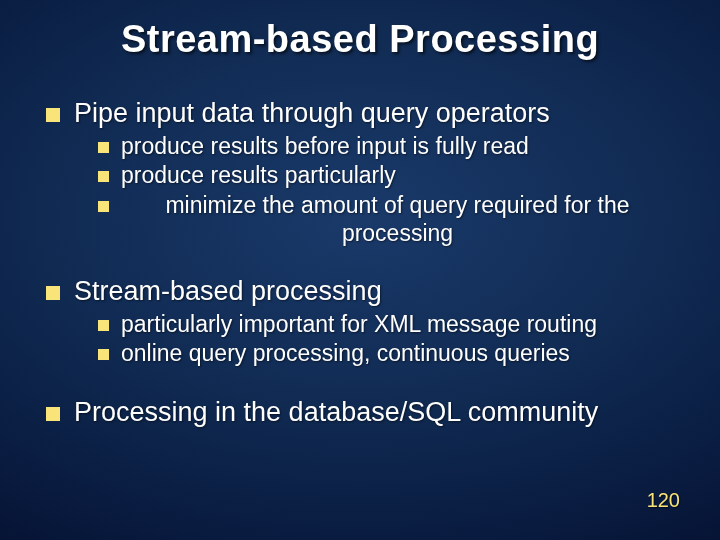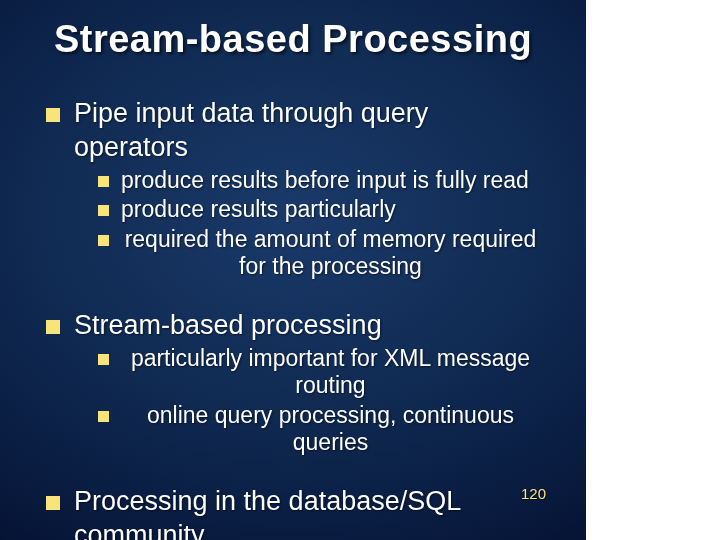--- a/index.html
+++ b/index.html
@@ -4,21 +4,21 @@
 <style>
   html, body {
     margin: 0;
     padding: 0;
     width: 720px;
     height: 540px;
     overflow: hidden;
     font-family: Arial, Helvetica, sans-serif;
   }
   .slide {
-    width: 586px;
+    width: 720px;
     height: 540px;
     background: radial-gradient(ellipse 110% 90% at 50% 40%, #1a3a6a 0%, #102a52 40%, #07173a 75%, #020a20 100%);
     color: #ffffff;
     position: relative;
     box-sizing: border-box;
   }
   .title {
     text-align: center;
     font-weight: bold;
     color: #ffffff;
@@ -64,23 +64,23 @@
     flex: 0 0 11px;
     margin-top: 9px;
     margin-right: 12px;
   }
   .gap {
     height: 10px;
   }
   .pagenum {
     position: absolute;
     right: 40px;
-    bottom: 38px;
+    bottom: 28px;
     color: #f9e47a;
-    font-size: 15px;
+    font-size: 20px;
     text-shadow: 1px 1px 1px rgba(0,0,0,0.5);
   }
 </style>
 </head>
 <body>
 
 <div class="slide">
 
   <div class="title">Stream-based Processing</div>
 
@@ -94,21 +94,21 @@
     <div class="l2">
       <div class="bullet"></div>
       <div>produce results before input is fully read</div>
     </div>
     <div class="l2">
       <div class="bullet"></div>
       <div>produce results particularly</div>
     </div>
     <div class="l2">
       <div class="bullet"></div>
-      <div>required the amount of memory required for the processing</div>
+      <div>minimize the amount of query required for the processing</div>
     </div>
 
     <div class="gap"></div>
 
     <div class="l1">
       <div class="bullet"></div>
       <div>Stream-based processing</div>
     </div>
 
     <div class="l2">

